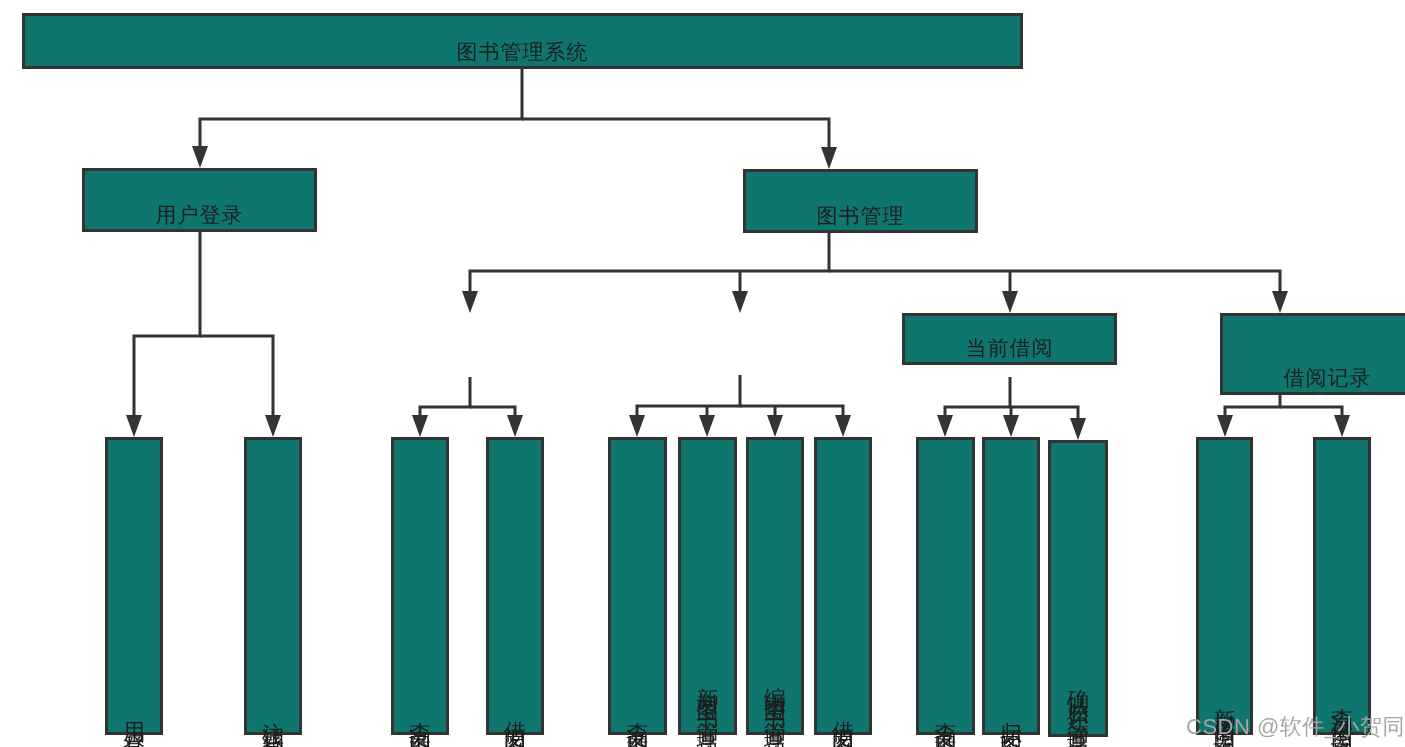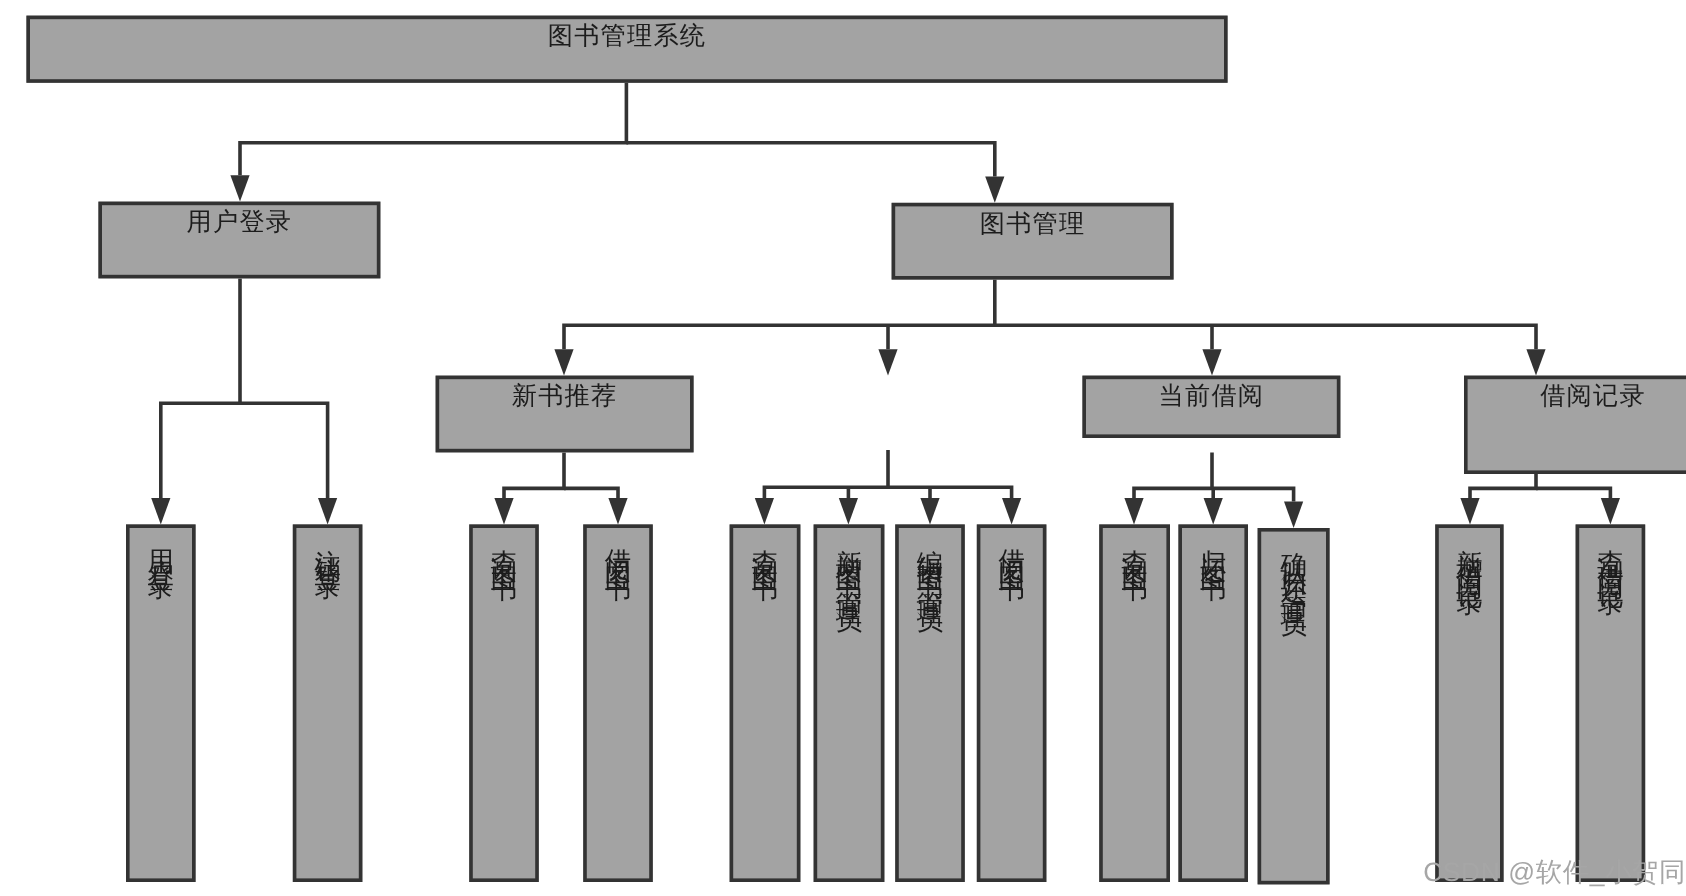--- a/index.html
+++ b/index.html
@@ -3,22 +3,22 @@
 <meta charset="utf-8">
 <style>
   html,body{margin:0;padding:0;background:#ffffff;}
   .canvas{
     position:relative;width:1405px;height:747px;background:#ffffff;overflow:hidden;
     font-family:"Liberation Sans","DejaVu Sans",sans-serif;
   }
   .connector-layer{position:absolute;left:0;top:0;width:1405px;height:747px;}
   .node{
     position:absolute;box-sizing:border-box;
-    border:3px solid #333333;background:#a3a3a3;
-    display:flex;align-items:flex-start;justify-content:center;
+    border:3px solid #333333;background:#0f766e;
+    display:flex;align-items:flex-end;justify-content:center;
     color:#1c1c1c;
   }
   .nh .lbl{font-size:21px;letter-spacing:1px;white-space:nowrap;}
   .nv .lbl{
     writing-mode:vertical-rl;text-orientation:mixed;
     font-size:22px;line-height:1;letter-spacing:7px;
     white-space:nowrap;
   }
   .watermark{
     position:absolute;left:1186px;top:712px;
@@ -86,23 +86,20 @@
     <span class="lbl">图书管理系统</span>
   </div>
 
   <div class="node nh" style="left:82px;top:168px;width:235px;height:64px">
     <span class="lbl">用户登录</span>
   </div>
   <div class="node nh" style="left:743px;top:169px;width:235px;height:64px">
     <span class="lbl">图书管理</span>
   </div>
 
-  <div class="node nh" style="left:363px;top:313px;width:215px;height:64px">
-    <span class="lbl">新书推荐</span>
-  </div>
   <div class="node nh" style="left:902px;top:313px;width:215px;height:52px">
     <span class="lbl">当前借阅</span>
   </div>
   <div class="node nh" style="left:1220px;top:313px;width:215px;height:82px">
     <span class="lbl">借阅记录</span>
   </div>
 
   <div class="node nv" style="left:105px;top:437px;width:58px;height:298px">
     <span class="lbl">用户登录</span>
   </div>

